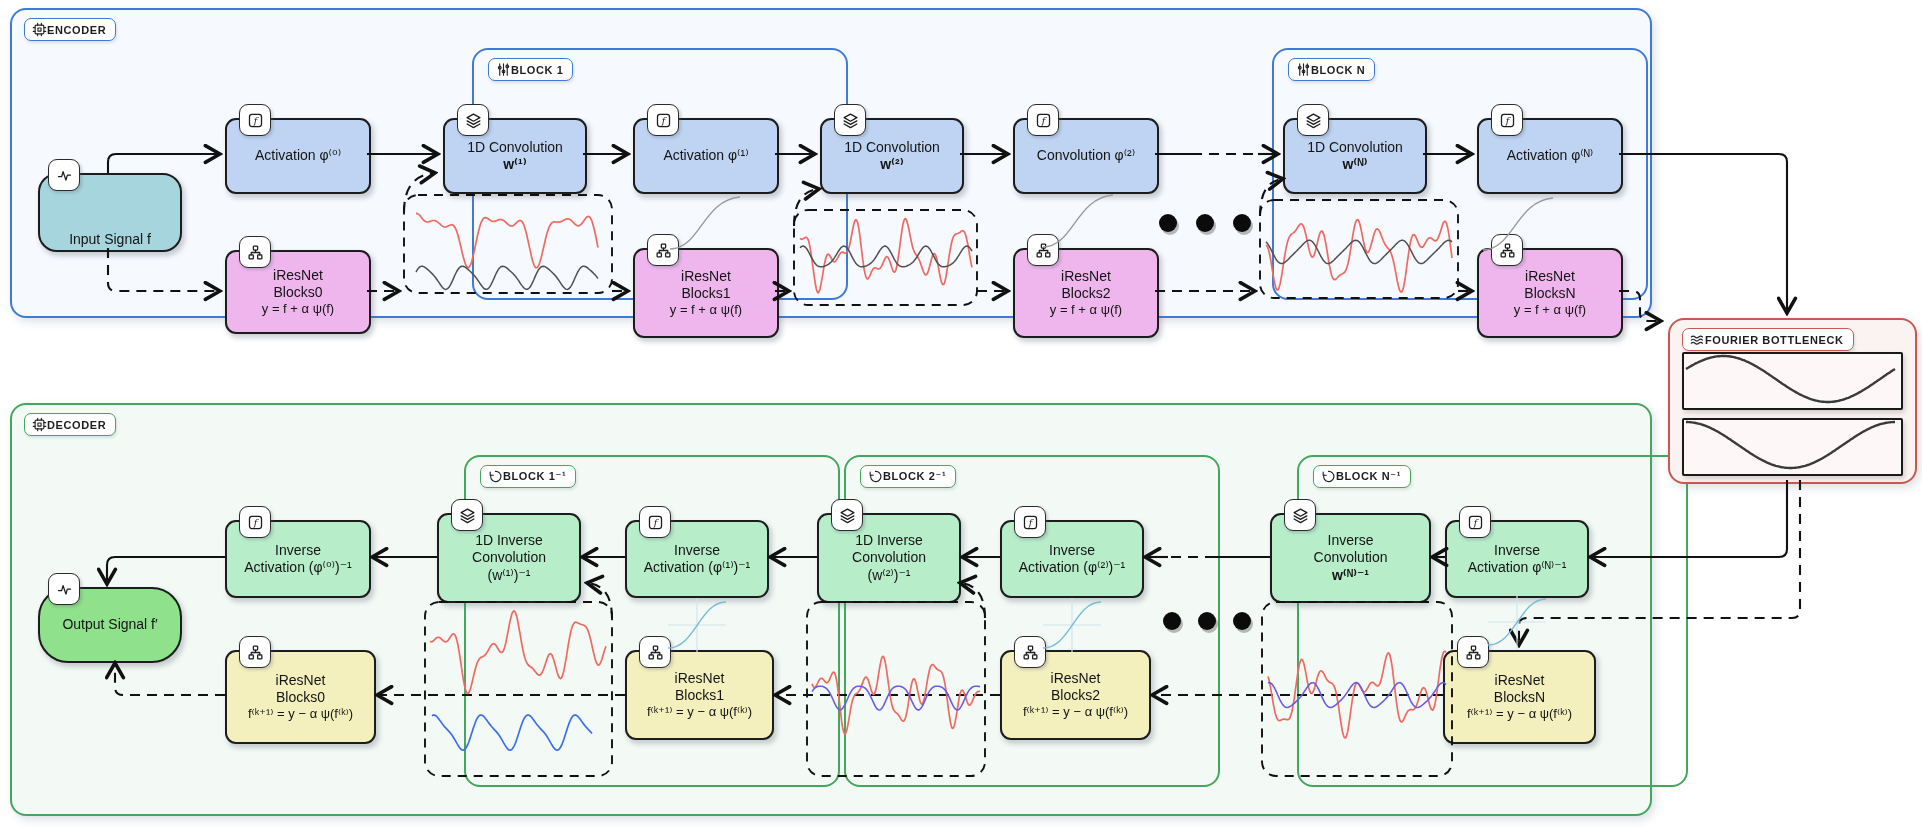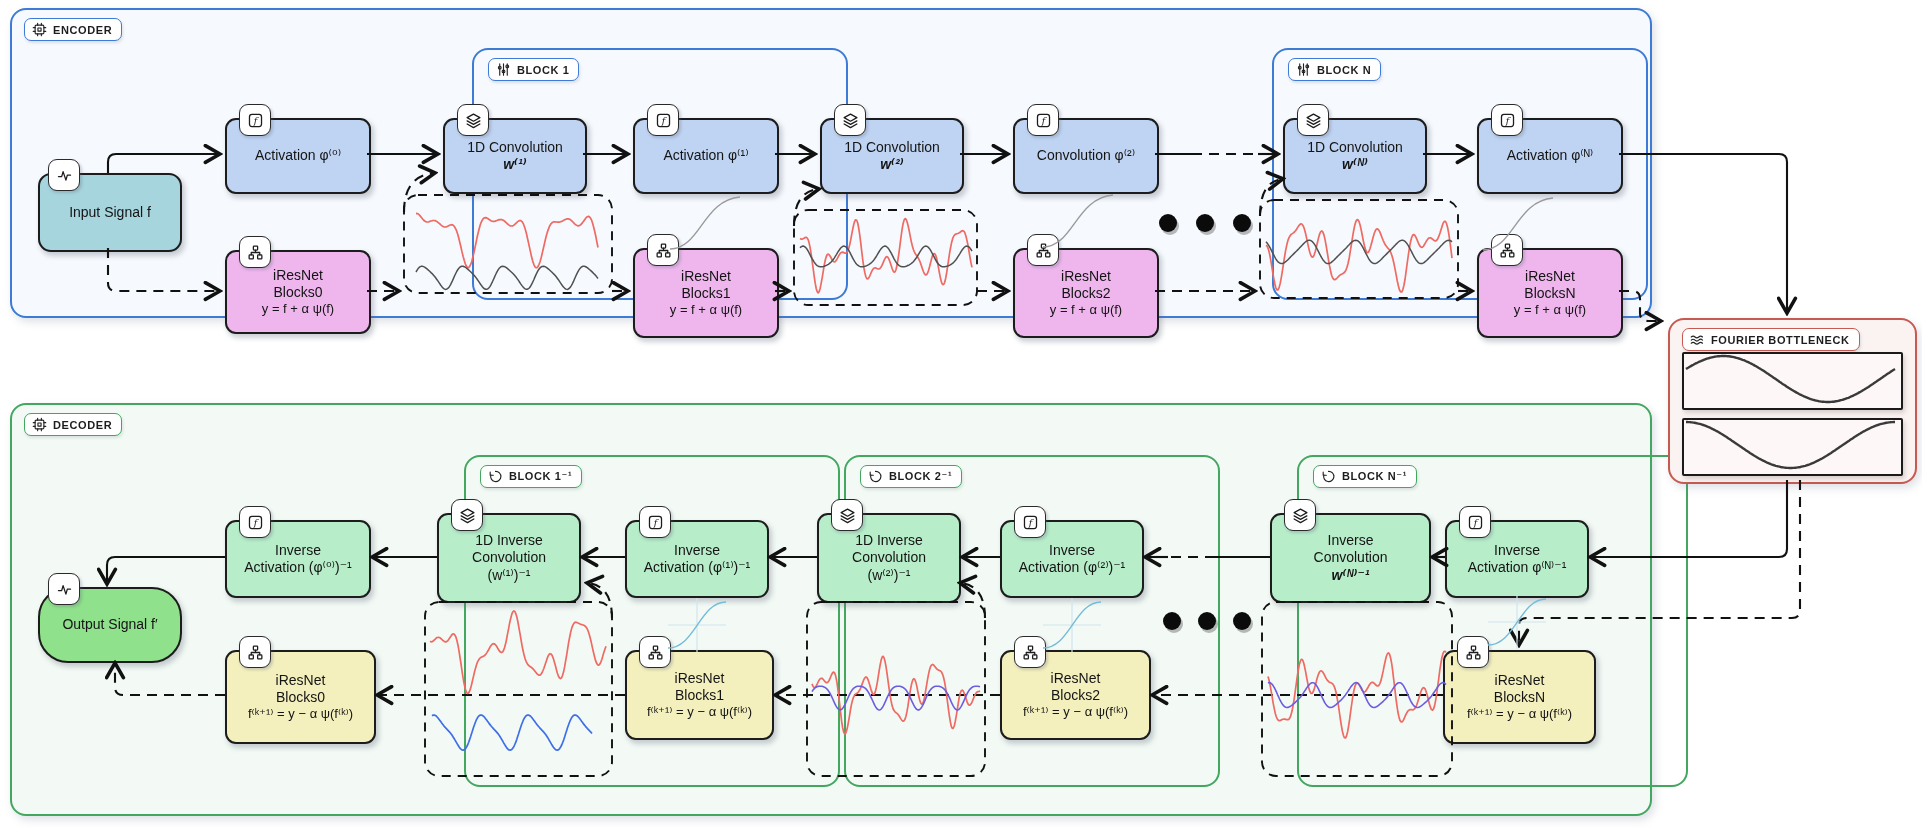--- a/index.html
+++ b/index.html
@@ -8,39 +8,39 @@
   
   .container{position:absolute;border-radius:16px;border:2.4px solid #000;
     box-shadow:3px 4px 8px rgba(110,120,140,.22);}
   .enc-container{border-color:var(--c-encoder_border,#3e7bd6);background:var(--c-encoder_bg,#f6f9fd);}
   .dec-container{border-color:var(--c-decoder_border,#43a760);background:var(--c-decoder_bg,#f3faf5);}
   .bn-container{border-color:var(--c-bottleneck_border,#c65a52);background:var(--c-bottleneck_bg,#faf3f2);}
   .group{position:absolute;border-radius:16px;border:2px solid #000;background:transparent;margin-left:44px;}
   .enc-block{border-color:var(--c-encoder_border,#3e7bd6);}
   .dec-block{border-color:var(--c-decoder_border,#43a760);}
   
-  .chip{position:absolute;display:inline-flex;align-items:center;gap:6px;background:#ffffff;
+  .chip{position:absolute;display:inline-flex;align-items:center;background:#ffffff;
     border:1.6px solid #888;border-radius:7px;padding:3px 9px 3px 7px;font-size:11px;font-weight:700;
     letter-spacing:.6px;color:#1d1d1d;white-space:nowrap;box-shadow:1px 2px 3px rgba(100,110,130,.18);}
   .chip-blue{border-color:var(--c-encoder_border,#3e7bd6);}
   .chip-green{border-color:var(--c-decoder_border,#43a760);text-align:right;}
   .chip-red{border-color:var(--c-bottleneck_border,#c65a52);}
   .chip .ic{display:inline-flex;width:15px;height:15px;}
   .chip .ic svg{width:15px;height:15px;stroke:#222;}
   
   .node{position:absolute;border:2px solid #1c1c1c;border-radius:11px;display:flex;align-items:center;
     justify-content:center;text-align:center;box-shadow:2.5px 3.5px 5px rgba(90,100,120,.30);}
   .n-blue{background:var(--c-node_blue,#bfd4f2);}
   .n-pink{background:var(--c-node_pink,#efb6ee);}
-  .n-teal{background:var(--c-node_teal,#a6d5de);border-radius:13px;}
+  .n-teal{background:var(--c-node_teal,#a6d5de);border-radius:19px;align-items:flex-end;}
   .n-mint{background:var(--c-node_mint,#b7edc9);}
   .n-yellow{background:var(--c-node_yellow,#f4f0be);}
   .n-green{background:var(--c-node_green,#8fe18c);border-radius:30px;align-items:center;}
   .node .txt{line-height:1.24;font-size:14px;font-weight:500;padding:2px 6px;}
-  .node .txt .b{font-weight:700;font-style:italic;}
+  .node .txt .b{font-weight:700;}
   .node .txt .f{font-size:13px;}
   .badge{position:absolute;top:-16px;left:12px;width:30px;height:30px;background:#fff;
     border:1.7px solid #2a2a2a;border-radius:9px;display:flex;align-items:center;justify-content:center;
     box-shadow:1.5px 2px 3px rgba(90,100,120,.28);}
   .badge svg{width:17px;height:17px;stroke:#1c1c1c;}
   
   .wavebox{position:absolute;background:#fdf8f7;border:2.4px solid #1a1a1a;border-radius:2px;
     box-shadow:2px 3px 4px rgba(120,100,100,.25);}
   
   #ov{position:absolute;left:0;top:0;pointer-events:none;}

